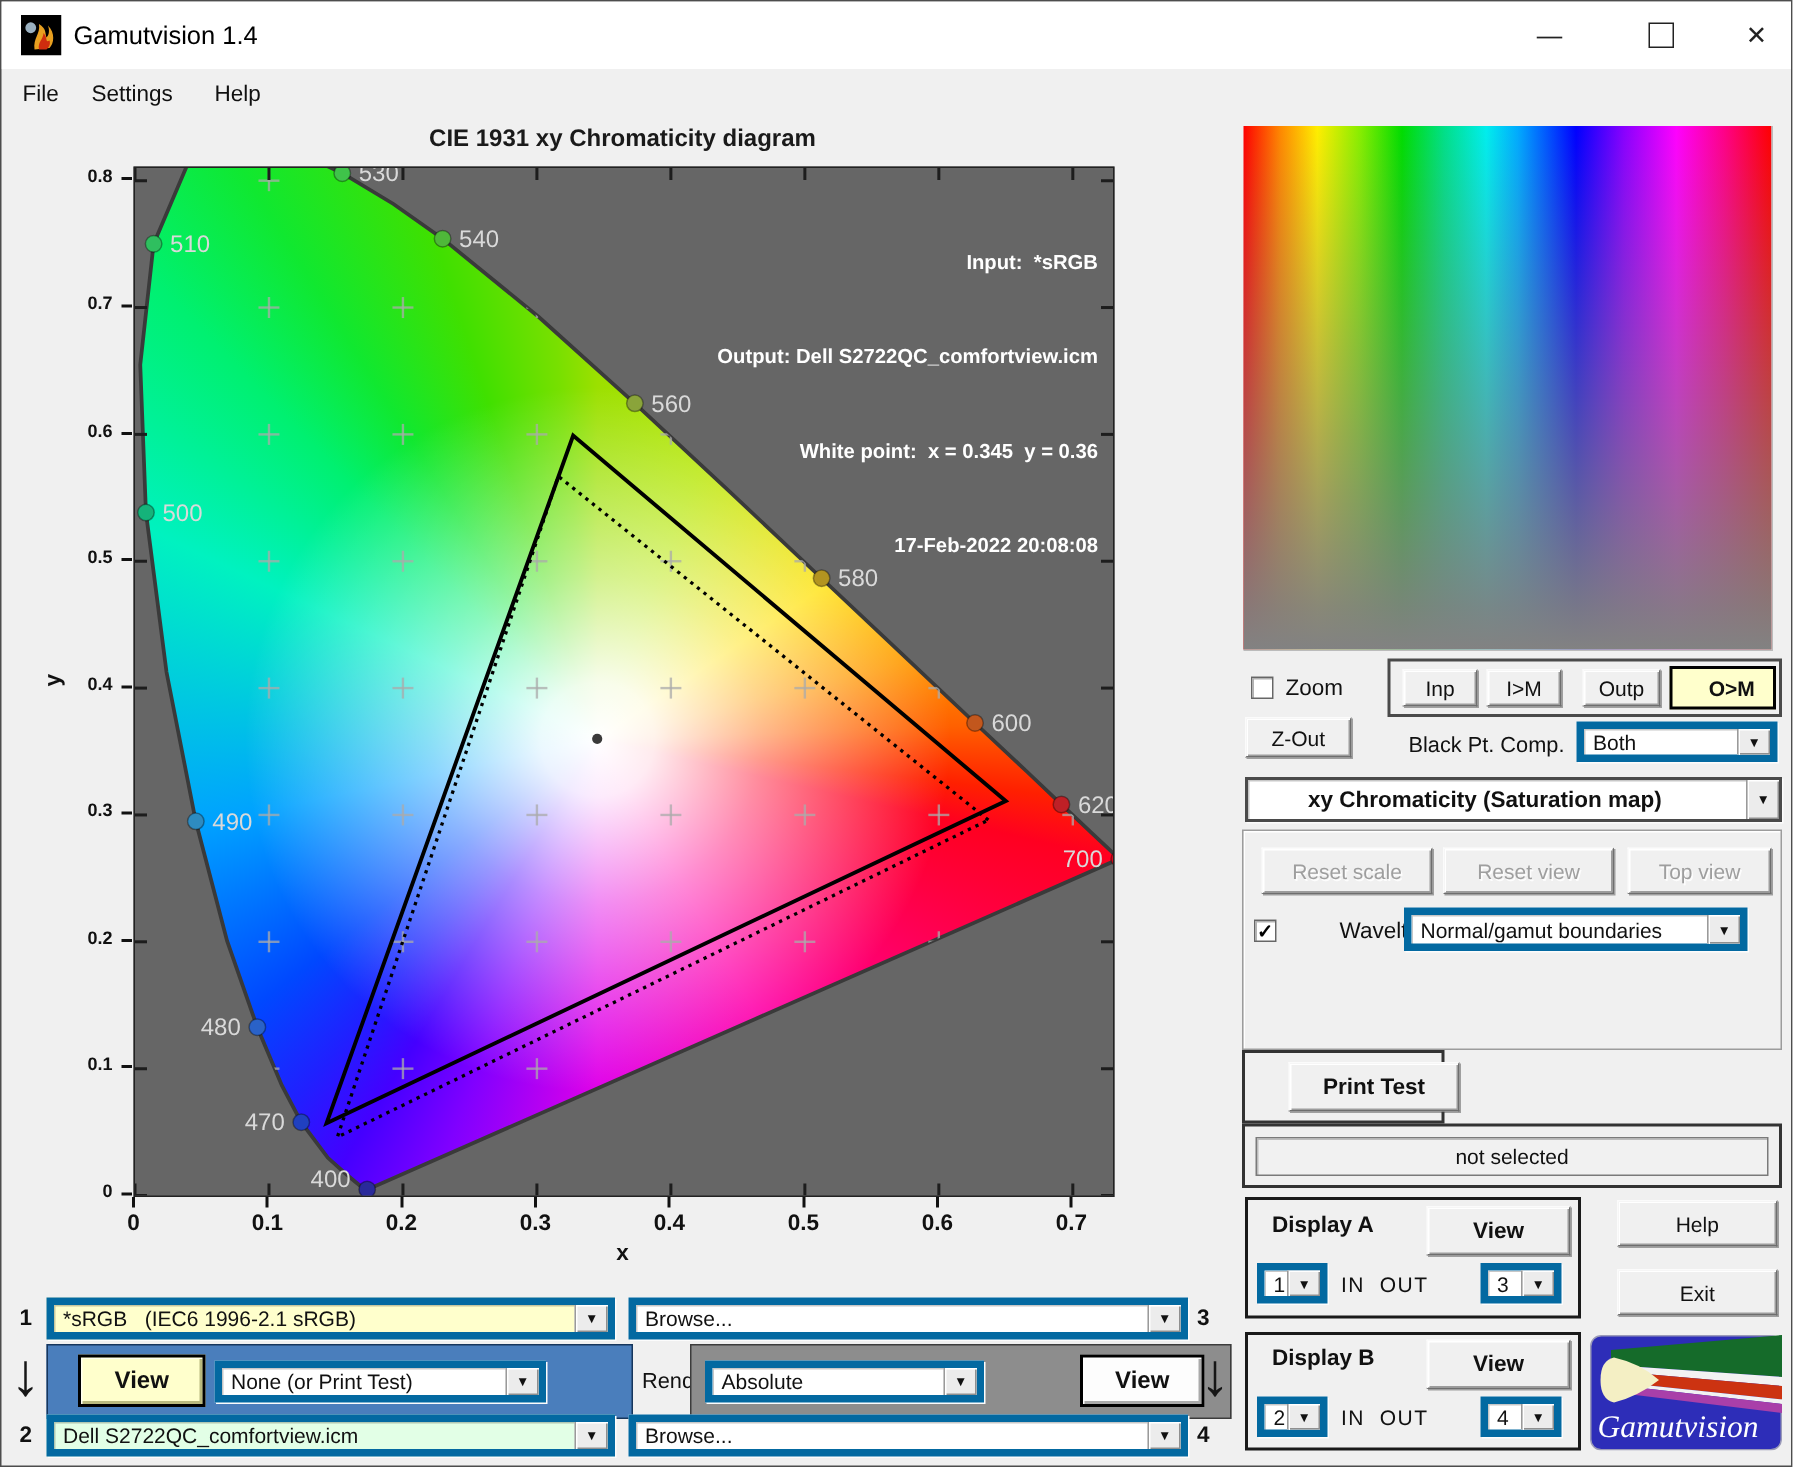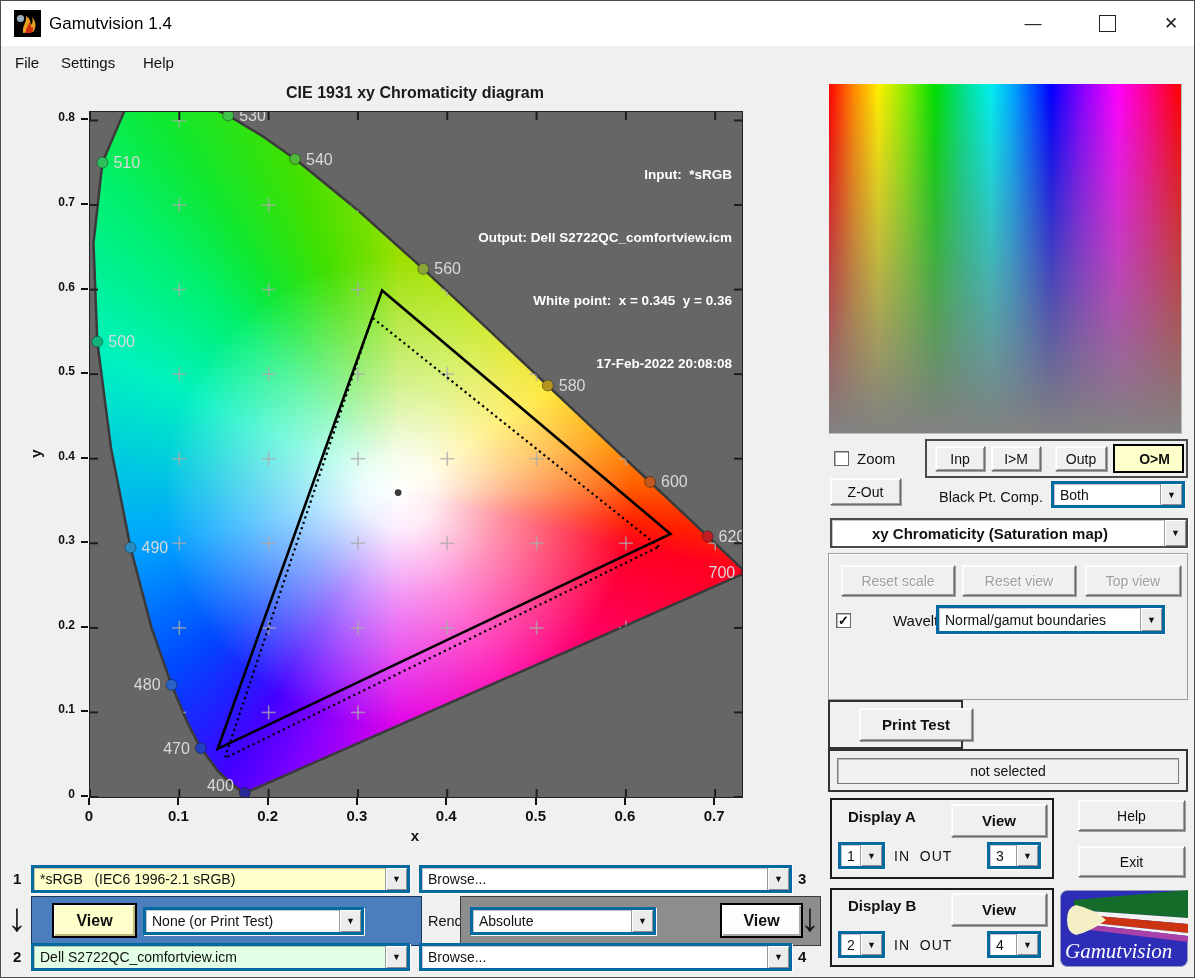--- a/index.html
+++ b/index.html
@@ -34,21 +34,21 @@
   .axis-y{position:absolute;left:30px;top:444px;font-weight:bold;font-size:15px;transform:rotate(-90deg);}
   
   .btn{position:absolute;background:#f0f0f0;border:1px solid #6e6e6e;border-top-color:#fbfbfb;border-left-color:#fbfbfb;
        box-shadow:inset 1px 1px 0 #fff, inset -1px -1px 0 #9c9c9c, 1px 1px 0 rgba(60,60,60,.45);
        display:flex;align-items:center;justify-content:center;font-size:14px;color:#111;box-sizing:border-box;}
   .btn.disabled{color:#9e9e9e;text-shadow:1px 1px 0 #fdfdfd;}
   .btn.bold{font-weight:bold;font-size:15px;}
   .btn.active{background:#ffffcc;border:2px solid #000;box-shadow:none;font-weight:bold;}
   .btn.yellow{background:#ffffcc;border:2px solid #000;box-shadow:inset 1px 1px 0 #fffff0, inset -2px -2px 0 #b9b97e;font-weight:bold;font-size:16px;}
   .btn.white{background:#fdfdfd;border:2px solid #000;box-shadow:inset 1px 1px 0 #fff, inset -2px -2px 0 #aaa;font-weight:bold;font-size:16px;}
-  .combo{position:absolute;display:flex;background:#fff;border:3px solid #0369a1;box-shadow:inset 1px 1px 0 rgba(0,0,0,.22), 1px 1px 0 #fcfcfc;box-sizing:border-box;}
+  .combo{position:absolute;display:flex;background:#fff;border:5px solid #0369a1;box-shadow:inset 1px 1px 0 rgba(0,0,0,.22), 1px 1px 0 #fcfcfc;box-sizing:border-box;}
   .combo .txt{flex:1;padding:3px 6px;font-size:14px;white-space:pre;overflow:hidden;display:flex;align-items:center;}
   .combo .arw{width:21px;background:#ececec;border-left:1px solid #9a9a9a;box-shadow:inset 1px 1px 0 #fff, inset -1px -1px 0 #8f8f8f;
               display:flex;align-items:center;justify-content:center;font-size:9px;color:#111;}
   .frame{position:absolute;box-sizing:border-box;}
   .cb{position:absolute;width:15px;height:15px;background:#fff;border:1px solid #666;box-shadow:inset 1px 1px 0 rgba(0,0,0,.3);
       display:flex;align-items:center;justify-content:center;font-size:13px;font-weight:bold;color:#000;box-sizing:border-box;}
   .lbl{position:absolute;font-size:15px;white-space:pre;}
   .num{position:absolute;font-size:15px;font-weight:bold;}
   .bigarrow{position:absolute;font-size:40px;font-weight:bold;color:#161616;line-height:40px;}
   .gradient-img{position:absolute;left:828px;top:83px;width:352px;height:349px;

